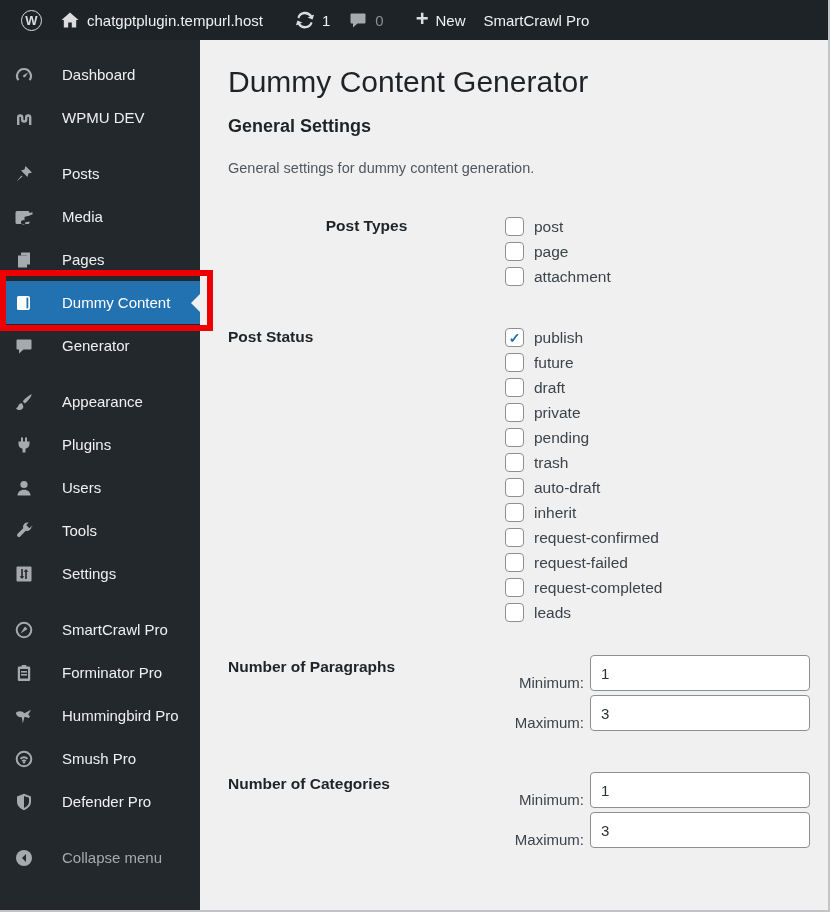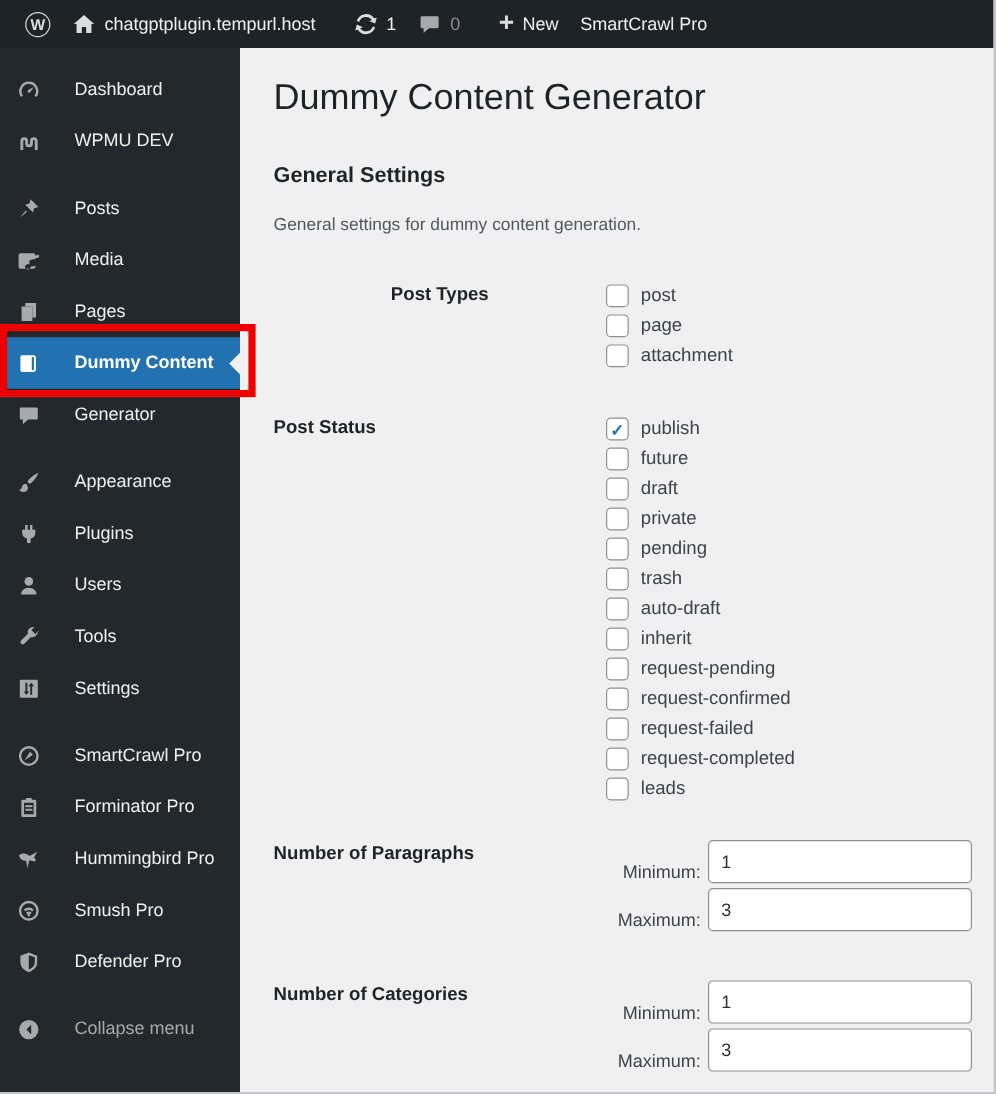--- a/index.html
+++ b/index.html
@@ -20,32 +20,32 @@
 
   
   .layout { display:flex; height:872px; }
 
   
   .sidebar { width:200px; background:#23282d; padding-top:13px; flex-shrink:0; position:relative; }
   .menu-group { margin-bottom:13px; }
   .menu-item { height:43px; display:flex; align-items:center; gap:28px; padding-left:14px; color:#f0f0f1; font-size:15px; cursor:pointer; position:relative; }
   .mi-icon { width:20px; display:inline-flex; justify-content:center; }
   .mi-icon svg { width:20px; height:20px; fill:#a7aaad; }
-  .menu-item.active { background:#2271b1; color:#fff; font-weight:700; }
+  .menu-item.active { background:#2271b1; color:#fff; font-weight:400; }
   .menu-item.active .mi-icon svg { fill:#fff; }
   .menu-item.active::after { content:""; position:absolute; right:0; top:50%; margin-top:-9px; border:9px solid transparent; border-right-color:#f0f0f1; }
   .menu-item.muted { color:#a7aaad; }
 
   
   .annotation-box { position:absolute; left:0px; top:270px; width:213px; height:61px; border:6px solid #ee0000; z-index:50; pointer-events:none; }
 
   
   .content { flex:1; padding:24px 22px 0 28px; overflow:hidden; }
   h1.page-title { font-size:30px; font-weight:400; color:#1d2327; line-height:36px; }
-  h2.section-title { font-size:18px; font-weight:700; color:#1d2327; margin-top:36px; }
+  h2.section-title { font-size:18px; font-weight:700; color:#1d2327; margin-top:16px; }
   p.section-desc { font-size:14.5px; color:#50575e; margin-top:23px; }
 
   .form-row { display:flex; align-items:flex-start; }
   .row-label { width:277px; flex-shrink:0; font-size:15.5px; font-weight:700; color:#1d2327; padding-top:3px; }
   .row-field { flex:1; }
 
   .row-posttypes { margin-top:38px;text-align:center; }
   .row-poststatus { margin-top:36px; }
   .row-paragraphs { margin-top:30px; }
   .row-categories { margin-top:37px; }
@@ -332,24 +332,20 @@
           <div class="cb-line">
             <span class="cb"></span>
             <span>auto-draft</span>
           </div>
           <div class="cb-line">
             <span class="cb"></span>
             <span>inherit</span>
           </div>
           <div class="cb-line">
             <span class="cb"></span>
-            <span>request-pending</span>
-          </div>
-          <div class="cb-line">
-            <span class="cb"></span>
             <span>request-confirmed</span>
           </div>
           <div class="cb-line">
             <span class="cb"></span>
             <span>request-failed</span>
           </div>
           <div class="cb-line">
             <span class="cb"></span>
             <span>request-completed</span>
           </div>

